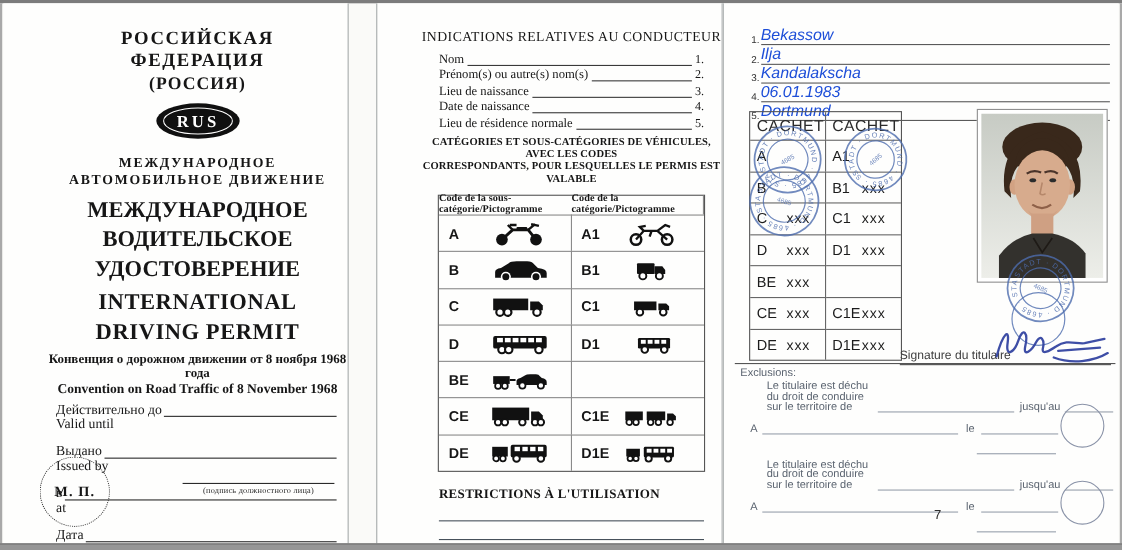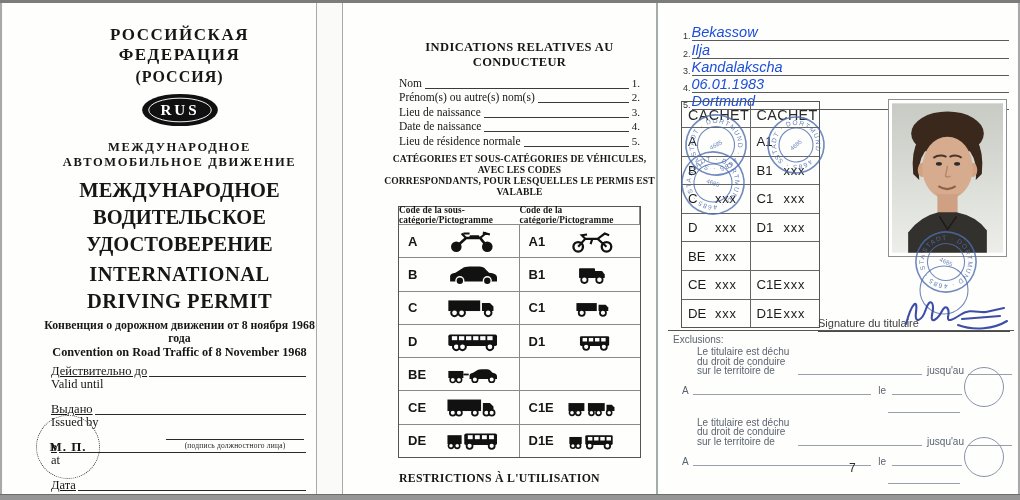--- a/index.html
+++ b/index.html
@@ -24,33 +24,33 @@
   .movement{text-align:center;font-size:12.5px;font-weight:bold;letter-spacing:1.6px;line-height:14.5px;}
   .movement.first{margin-top:8px;}
   .big-title{text-align:center;font-size:20.5px;font-weight:bold;line-height:27px;}
   .big-title.mt1{margin-top:8px;}
   .serial{text-align:center;font-size:15px;font-weight:bold;letter-spacing:3px;word-spacing:18px;margin-top:3px;}
   .big-title.en{margin-top:3px;letter-spacing:0.5px;}
   .conv{text-align:center;font-weight:bold;}
   .conv.ru{font-size:11.8px;margin-top:4px;line-height:13px;}
   .conv.en2{font-size:12.3px;line-height:14px;}
   .lfields{margin:6px 10px 0 8px;}
-  .lfield{display:flex;text-decoration:underline;}
+  .lfield{display:flex;align-items:flex-end;}
   .lfield.gap{margin-top:12px;}
   .flab{font-size:12.5px;white-space:nowrap;line-height:13px;}
   .fill{flex:1;border-bottom:1px solid #2a2a2a;height:11px;margin-left:2px;}
   .fsub{font-size:12.5px;line-height:13px;}
   .mp-seal{position:absolute;left:33px;bottom:15px;width:62px;height:62px;border:1.5px dotted #3a3a3a;
            border-radius:50%;display:flex;align-items:center;justify-content:center;font-size:13px;font-weight:bold;letter-spacing:1px;}
   .official-sig{position:absolute;right:12px;bottom:44px;width:138px;text-align:center;}
   .osig-line{border-bottom:1px solid #2a2a2a;height:10px;}
   .osig-cap{font-size:7.5px;margin-top:1px;letter-spacing:0.2px;color:#222;}
 
   
-  .mhead{margin-top:37px;text-align:center;font-size:12.5px;font-weight:bold;letter-spacing:0.4px;}
+  .mhead{margin-top:23px;text-align:center;font-size:12.5px;font-weight:normal;letter-spacing:0.4px;}
   .mfields{margin:4px 16px 0 16px;}
   .mfield{display:flex;align-items:flex-end;height:14.6px;font-size:11.5px;}
   .mlab{white-space:nowrap;}
   .fill2{flex:1;border-bottom:1px solid #3a3a3a;height:9px;margin:0 3px;}
   .mnum{font-size:11px;}
   .cathead{margin-top:6px;text-align:center;font-size:9.6px;font-weight:bold;line-height:11px;letter-spacing:0.1px;}
   .mtable{margin:9px 15px 0 15px;border:1.4px solid #555;display:grid;grid-template-columns:1fr 1fr;
           grid-template-rows:17px repeat(7,33.3px);}
   .mch{font-size:9.3px;font-weight:bold;display:flex;align-items:center;justify-content:center;letter-spacing:0.1px;}
   .mc{border-top:1px solid #8a8a8a;display:flex;align-items:center;padding-left:9px;}

